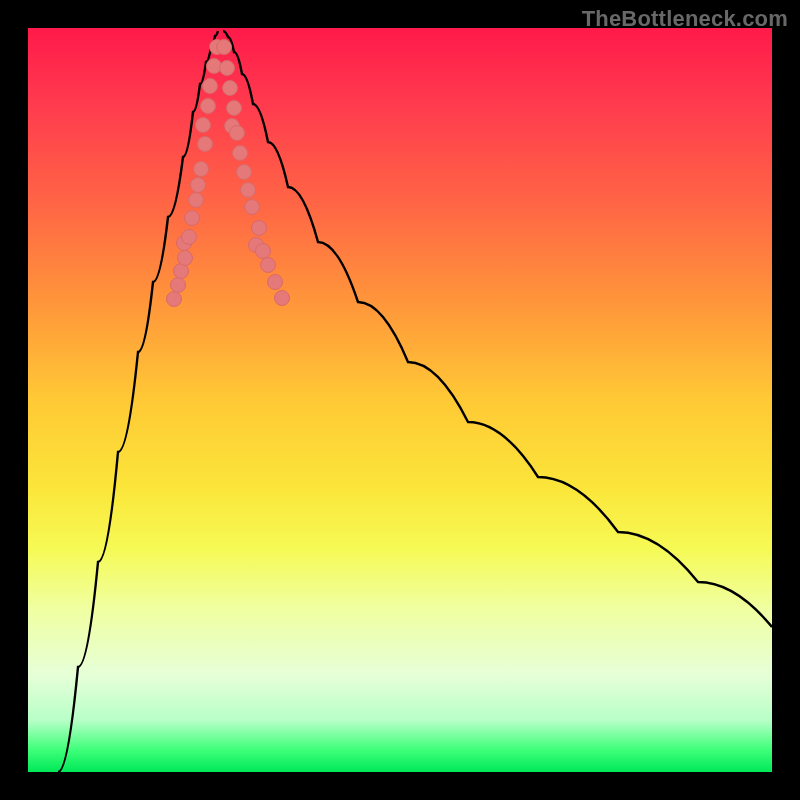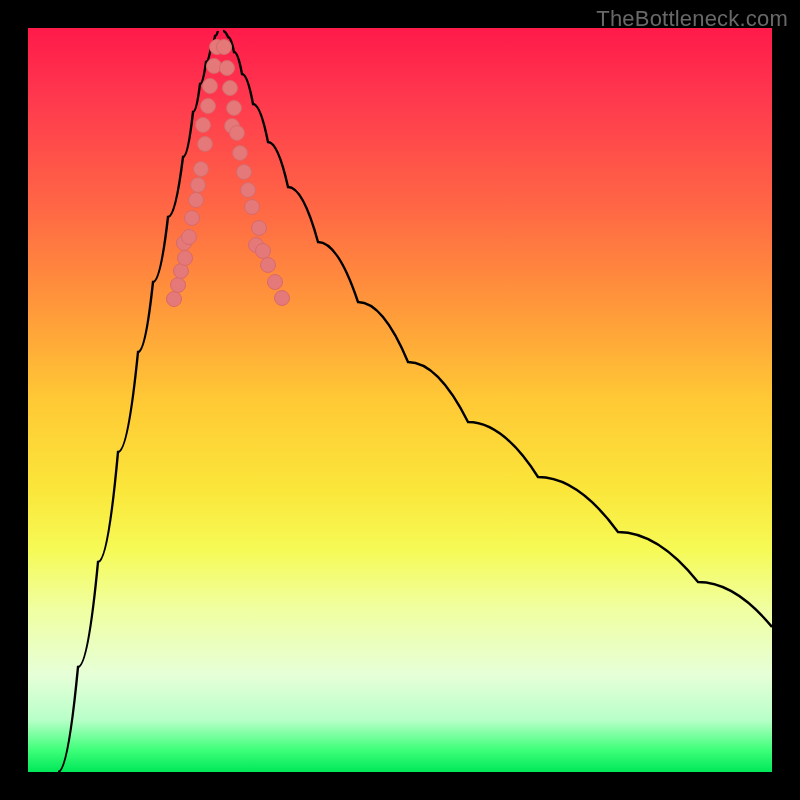--- a/index.html
+++ b/index.html
@@ -34,21 +34,21 @@
       #b8ffc8 93%,
       #3fff7a 97%,
       #00e858 100%
     );
   }
   .watermark {
     position: absolute;
     top: 6px;
     right: 12px;
     font-size: 22px;
-    font-weight: 400;
+    font-weight: 700;
     color: #686868;
     letter-spacing: 0.2px;
   }
   svg.curves {
     position: absolute;
     inset: 0;
   }
 </style>
 </head>
 <body>

